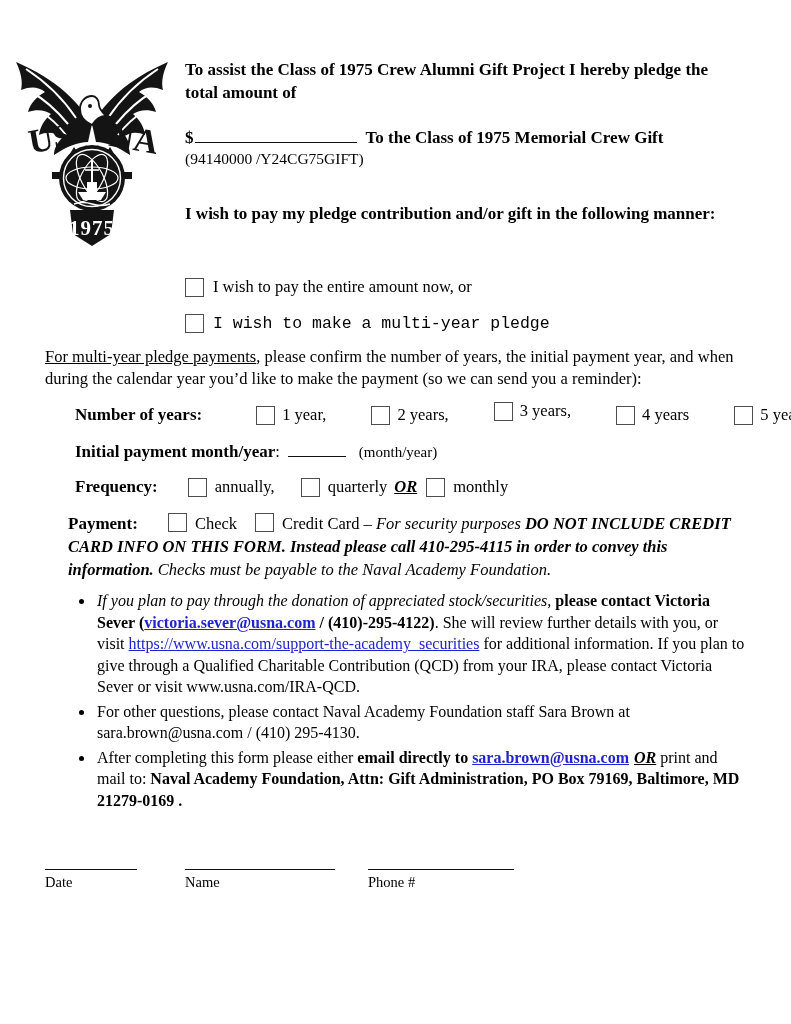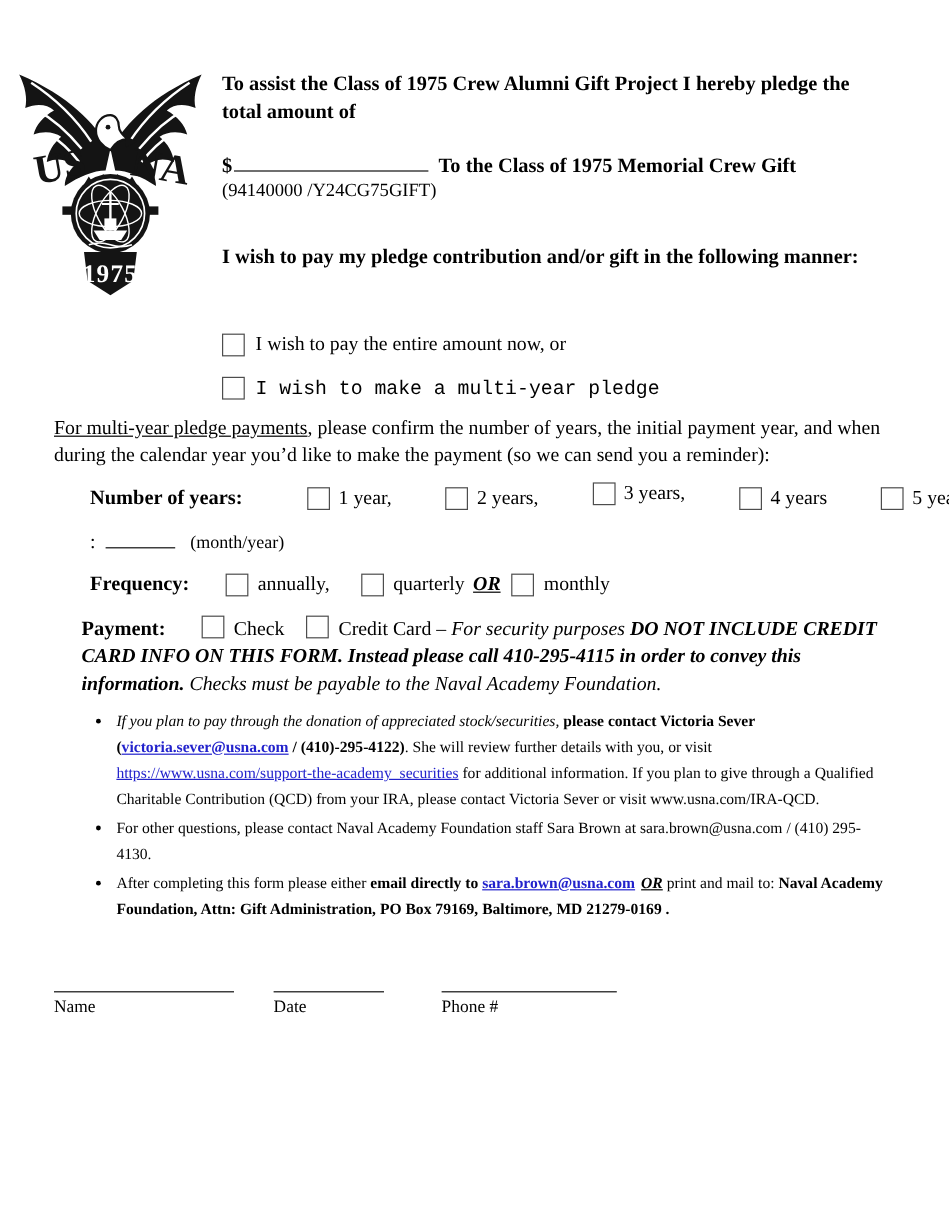--- a/index.html
+++ b/index.html
@@ -47,21 +47,21 @@
 
   .payment-block { margin:15px 0 0 23px; width:676px; font-size:16.5px; line-height:23px; }
   .payment-block .row-label { margin-right:30px; }
   .payment-block .cb { display:inline-block; vertical-align:-3px; margin-right:8px; }
   .payment-block .cb.cb-credit { margin-left:16px; }
   .pay-check-label { margin-right:2px; }
   .it { font-style:italic; }
   .bi { font-weight:bold; font-style:italic; }
   .b { font-weight:bold; }
 
-  .bullets { margin:9px 0 16px; padding-left:50px; font-size:13px; line-height:21.5px; list-style:disc outside; }
+  .bullets { margin:9px 0 16px; padding-left:50px; font-size:16px; line-height:21.5px; list-style:disc outside; }
   .bullets li { padding-left:2px; margin-bottom:3px; }
   .link { color:#2222cc; text-decoration:underline; cursor:pointer; }
   .b3-or { margin-left:5px; }
 
   .signature { display:flex; margin-top:42px; }
   .sig-col { display:flex; flex-direction:column; }
   .sig-line { height:16px; border-bottom:1.5px solid #111; }
   .sig-label { font-size:14.5px; margin-top:4px; }
   .sig-name  { width:150px; margin-right:33px; }
   .sig-date  { width:92px;  margin-right:48px; }
@@ -158,20 +158,21 @@
         <span class="cb"></span>
         <span>4 years</span>
       </span>
       <span class="year-item">
         <span class="cb"></span>
         <span>5 years</span>
       </span>
     </div>
 
     <div class="row row-initial">
+      <span class="row-label">Initial payment month/year</span>
         <span>:</span>
         <span class="blank-small"></span>
         <span class="hint">(month/year)</span>
     </div>
 
     <div class="row row-frequency">
       <span class="row-label">Frequency:</span>
       <span class="cb"></span>
       <span class="fq-text fq-gap">annually,</span>
       <span class="cb"></span>
@@ -191,28 +192,28 @@
       </li>
       <li>
         <span>For other questions, please contact Naval Academy Foundation staff Sara Brown at sara.brown@usna.com / (410) 295-4130.</span>
       </li>
       <li>
         <span>After completing this form please either </span><span class="b">email directly to </span><a class="link b">sara.brown@usna.com</a><span class="or b3-or">OR</span><span> print and mail to: </span><span class="b">Naval Academy Foundation, Attn: Gift Administration, PO Box 79169, Baltimore, MD 21279-0169 .</span>
       </li>
     </ul>
 
     <div class="signature">
+      <div class="sig-col sig-date">
+        <div class="sig-line"></div>
+        <div class="sig-label">Date</div>
+      </div>
       <div class="sig-col sig-name">
         <div class="sig-line"></div>
         <div class="sig-label">Name</div>
       </div>
-      <div class="sig-col sig-date">
-        <div class="sig-line"></div>
-        <div class="sig-label">Date</div>
-      </div>
       <div class="sig-col sig-phone">
         <div class="sig-line"></div>
         <div class="sig-label">Phone #</div>
       </div>
     </div>
 
   </div>
 </div>
 
 </body></html>

